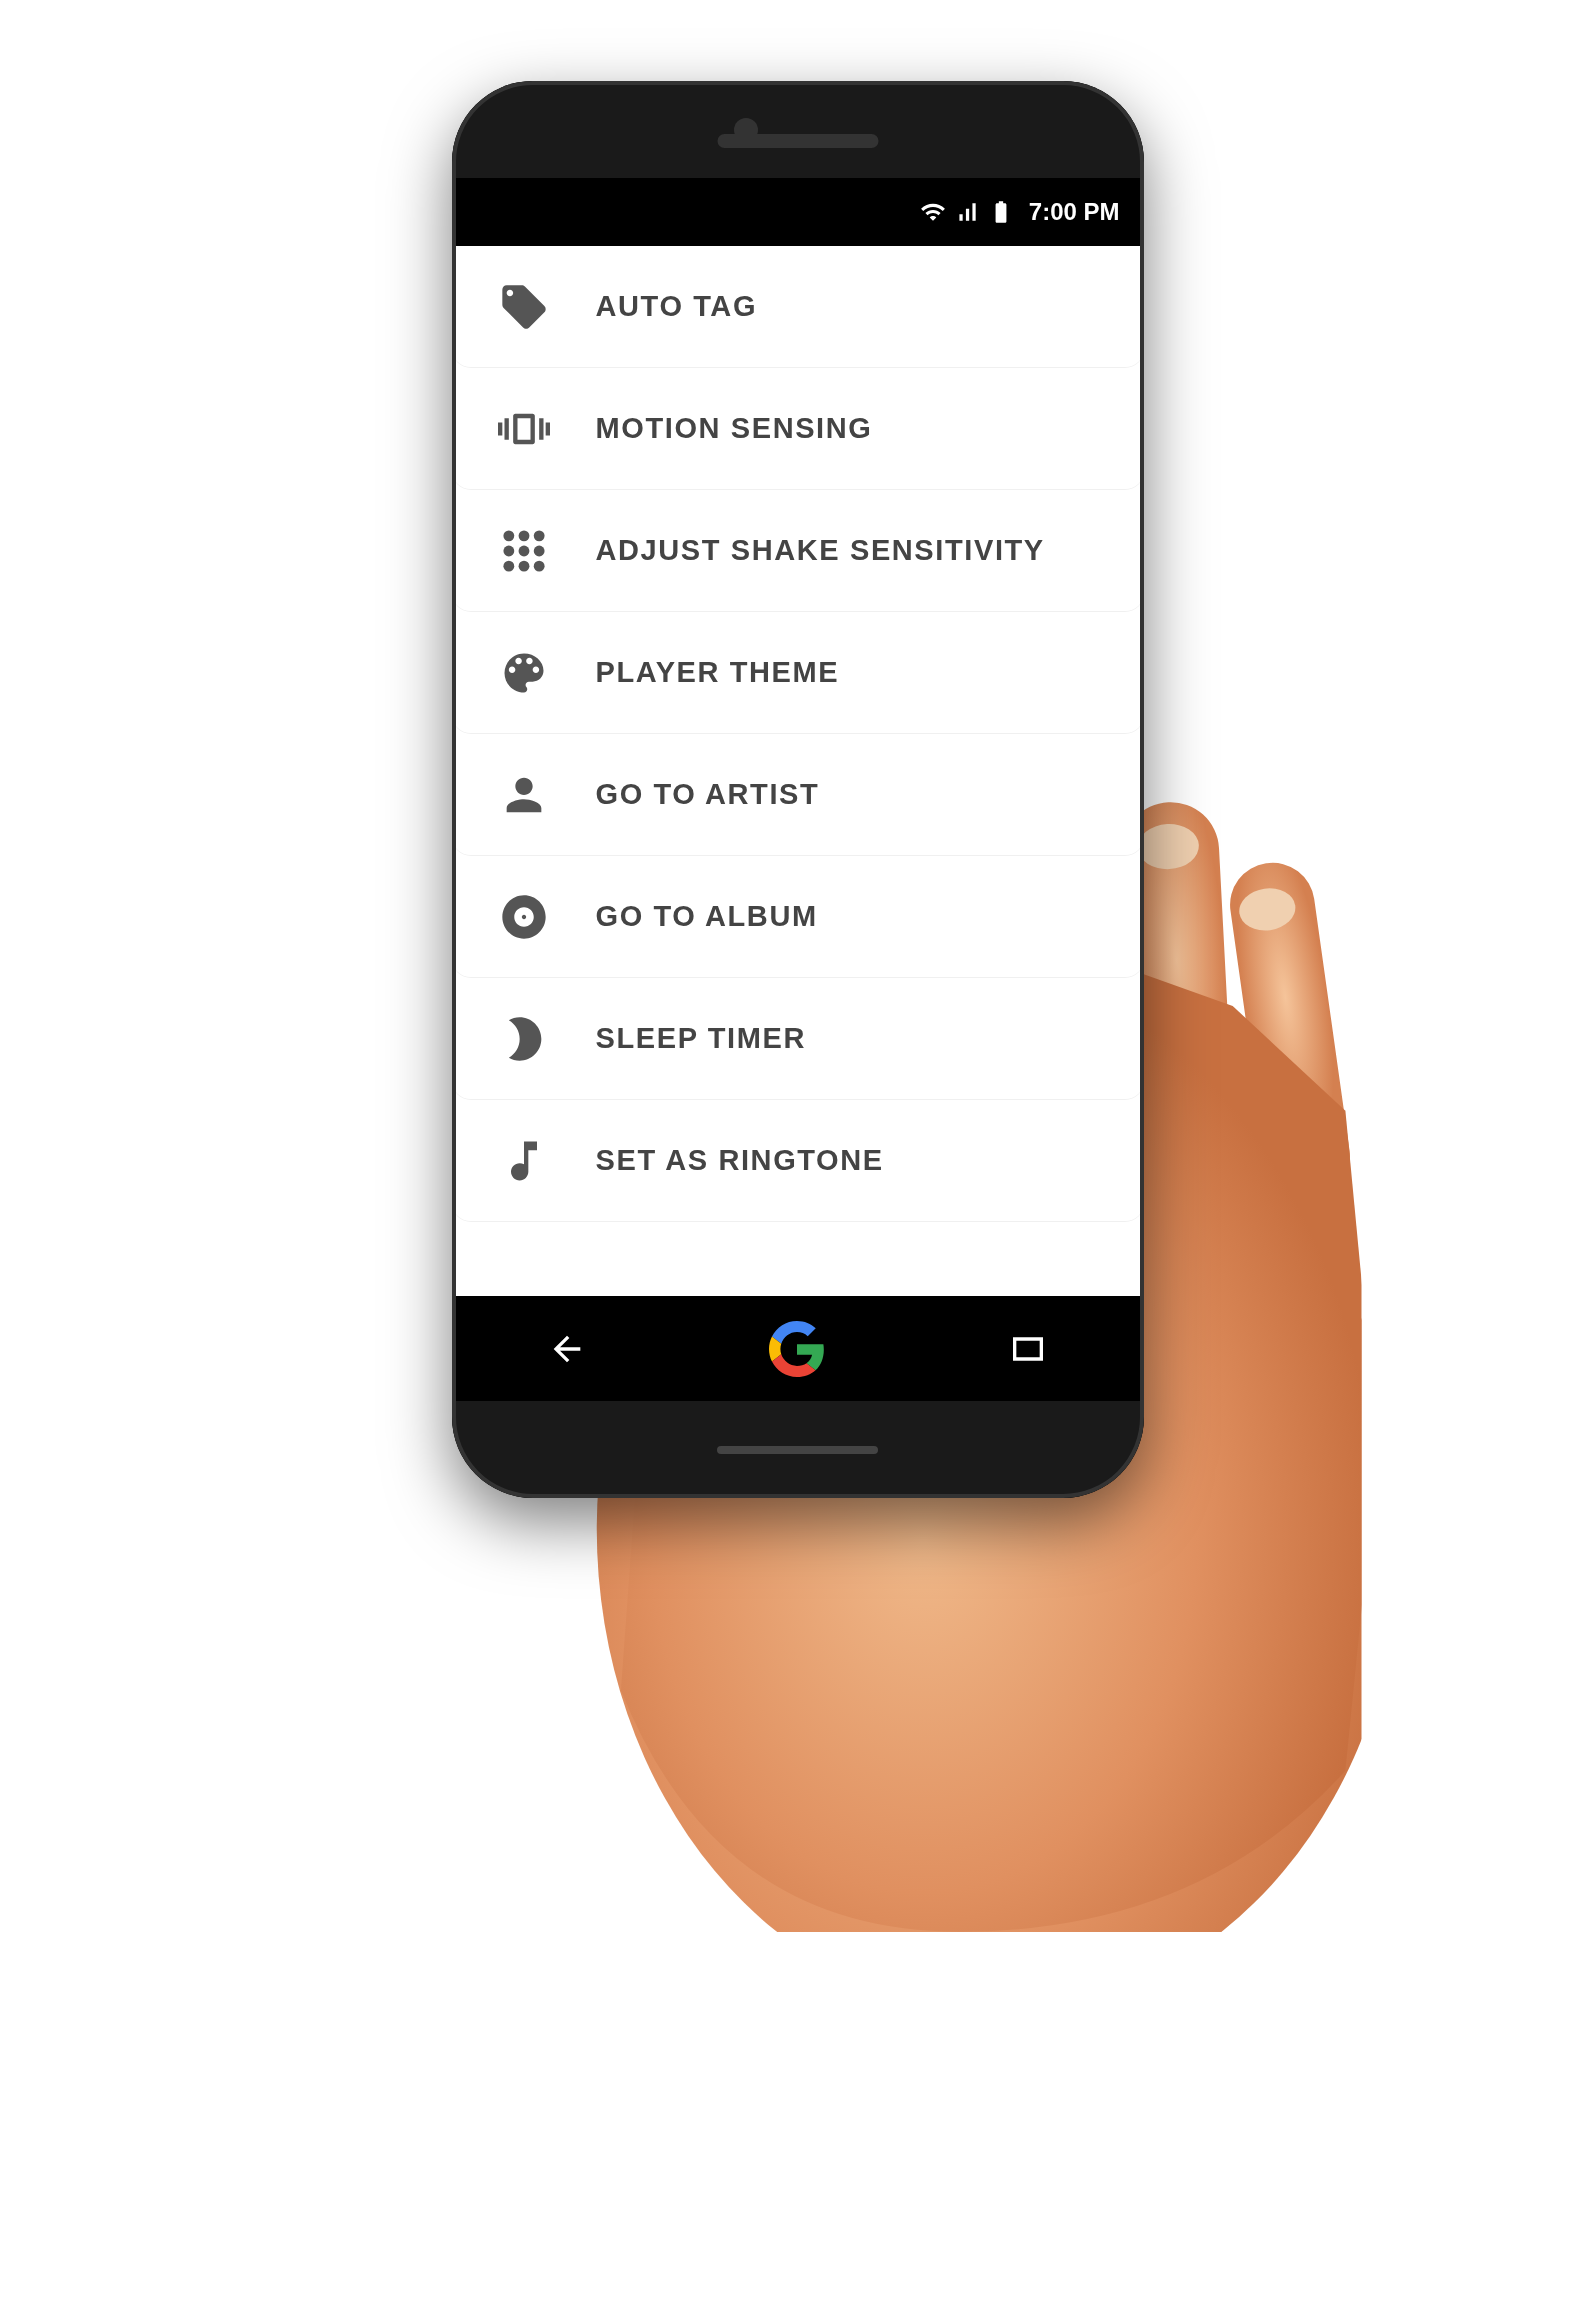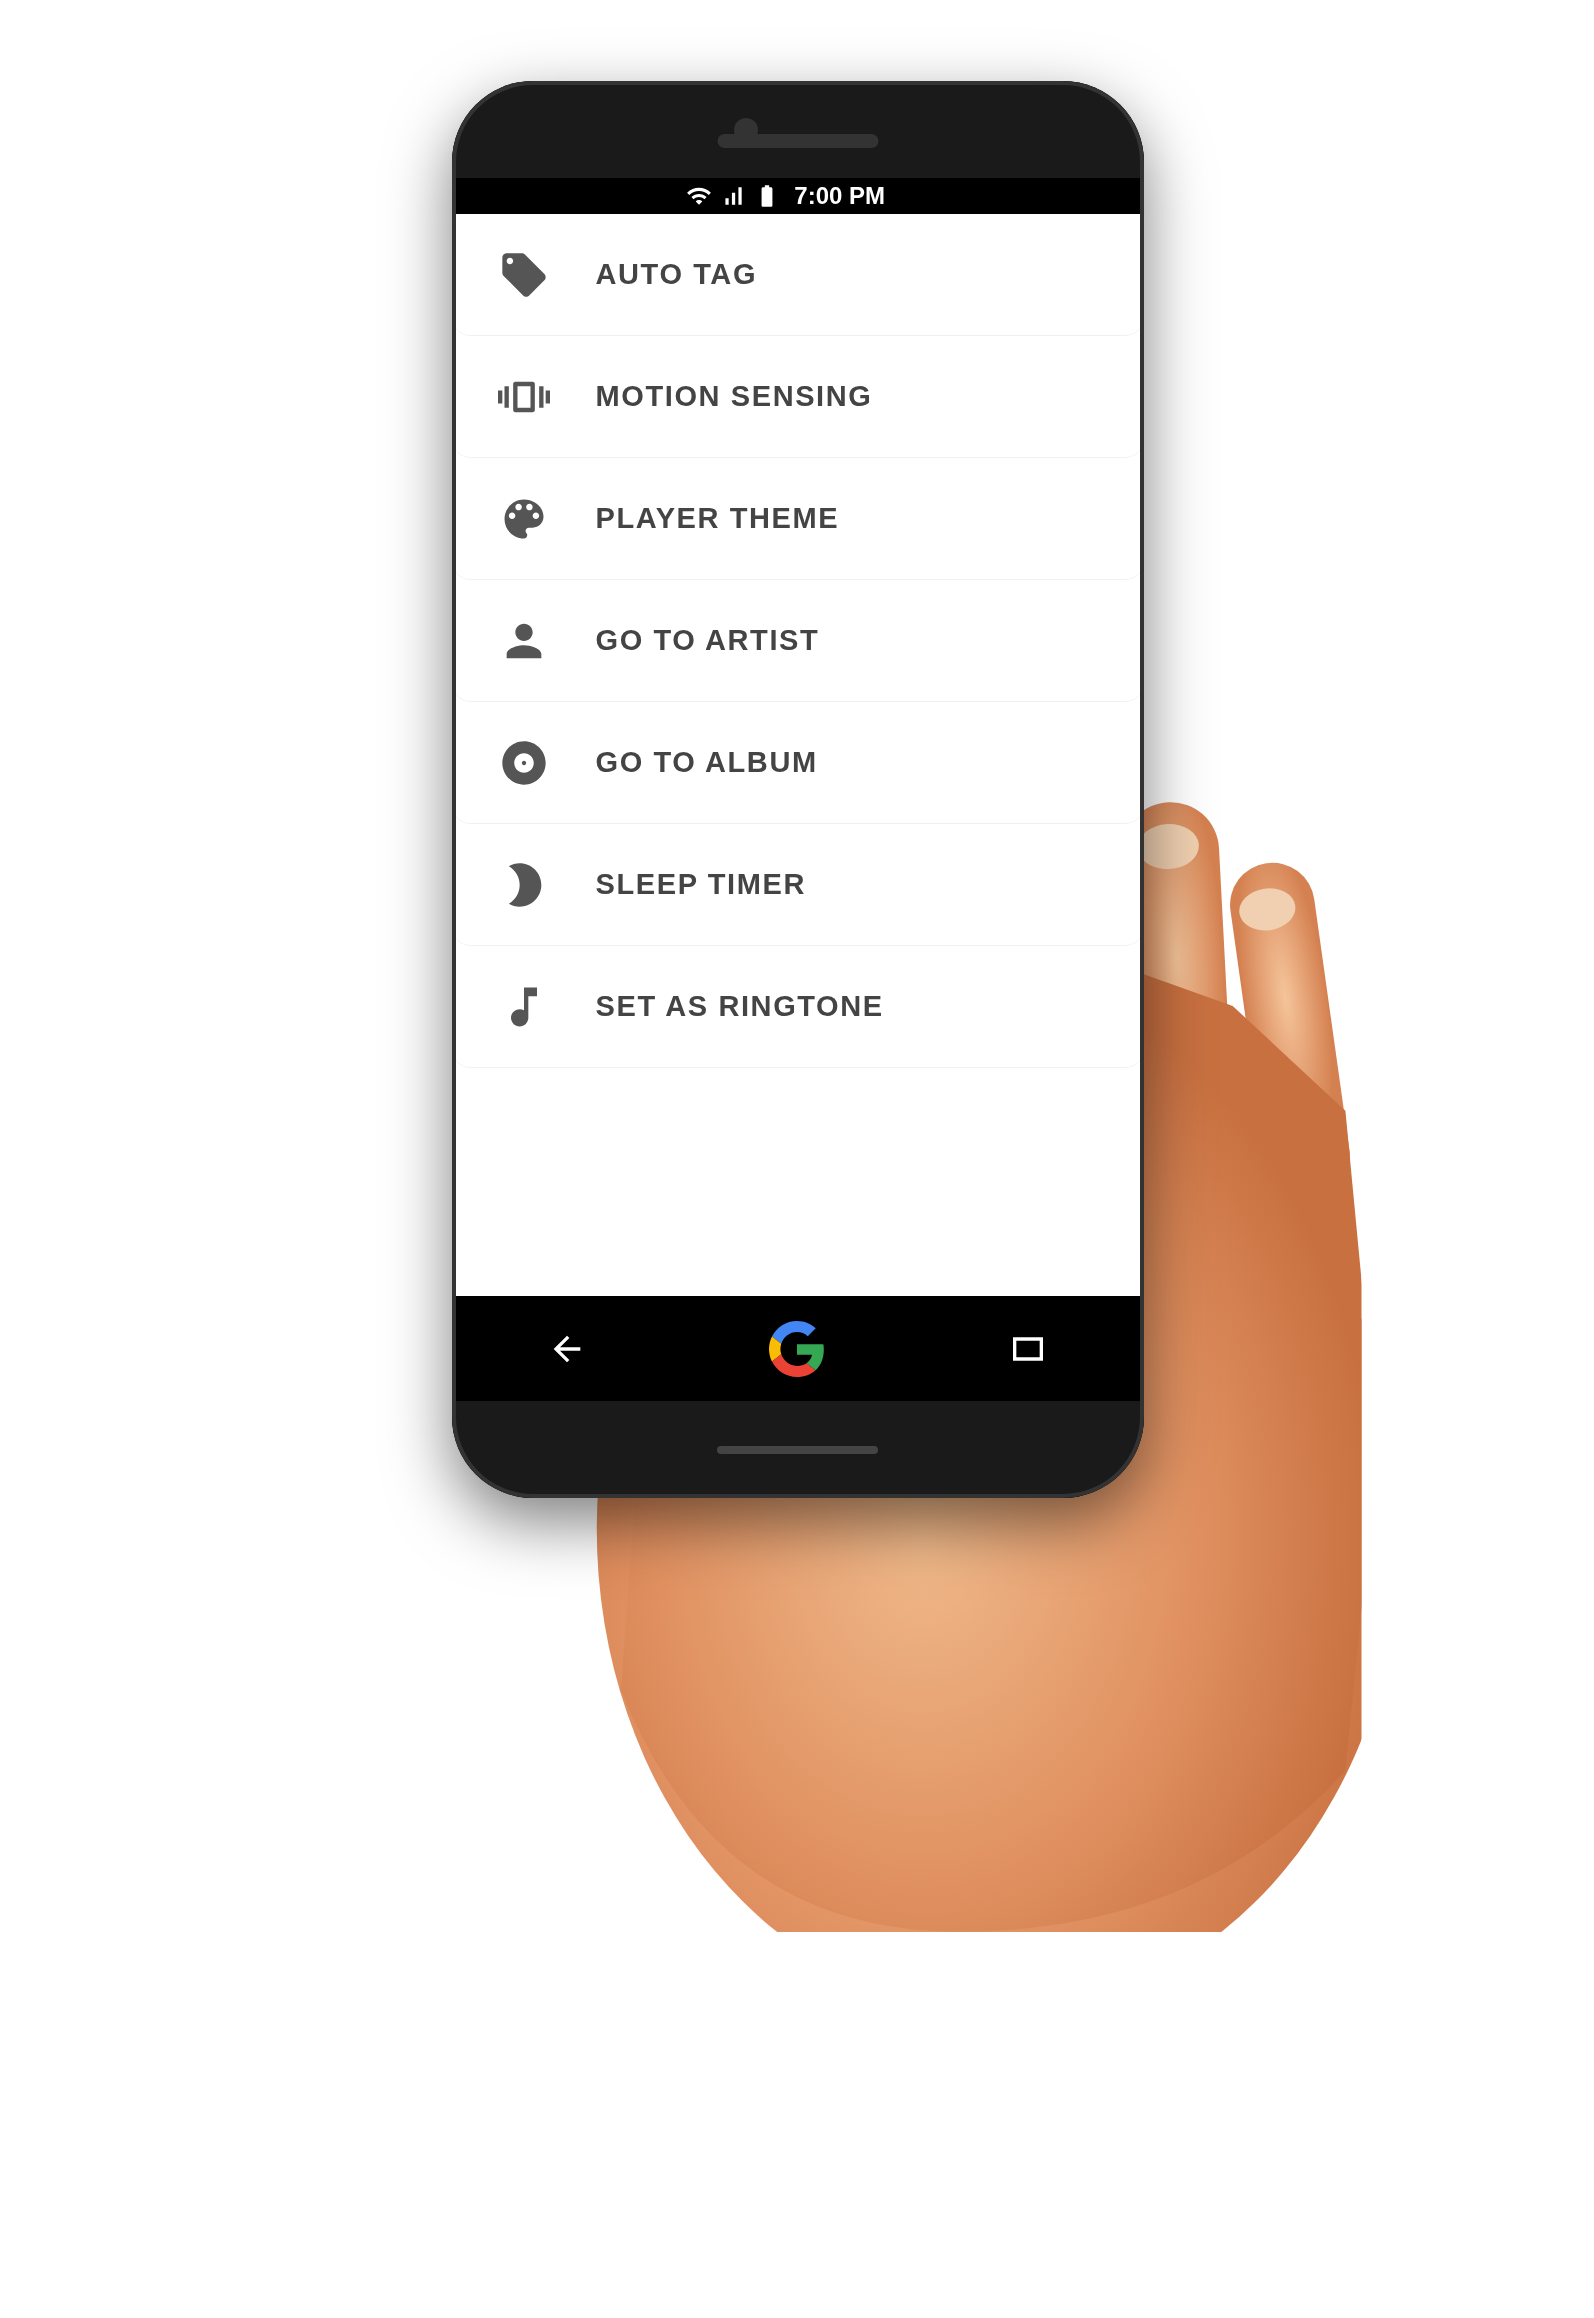--- a/index.html
+++ b/index.html
@@ -126,25 +126,25 @@
       position: absolute;
       left: 50%;
       transform: translateX(-50%);
       top: 50%;
       margin-top: 4px;
     }
 
     
     .status-bar {
       width: 100%;
-      height: 36px;
+      height: 68px;
       background: #000000;
       display: flex;
       align-items: center;
-      justify-content: center;
+      justify-content: flex-end;
       padding-right: 24px;
       flex-shrink: 0;
     }
 
     .status-icons {
       display: flex;
       align-items: center;
       gap: 8px;
       color: white;
       font-size: 22.5px;
@@ -357,20 +357,36 @@
 
           <div class="menu-item">
             <div class="menu-icon">
               <svg viewBox="0 0 24 24" xmlns="http://www.w3.org/2000/svg">
                 <path d="M0 15h2V9H0v6zm3 2h2V7H3v10zm19-8v6h2V9h-2zm-3 8h2V7h-2v10zM16 5H8c-.55 0-1 .45-1 1v12c0 .55.45 1 1 1h8c.55 0 1-.45 1-1V6c0-.55-.45-1-1-1zm-1 12H9V7h6v10z"></path>
               </svg>
             </div>
             <span class="menu-label">MOTION SENSING</span>
           </div>
 
+          <div class="menu-item">
+            <div class="menu-icon">
+              <svg viewBox="0 0 24 24" xmlns="http://www.w3.org/2000/svg">
+                <circle cx="5" cy="5" r="2.5"></circle>
+                <circle cx="12" cy="5" r="2.5"></circle>
+                <circle cx="19" cy="5" r="2.5"></circle>
+                <circle cx="5" cy="12" r="2.5"></circle>
+                <circle cx="12" cy="12" r="2.5"></circle>
+                <circle cx="19" cy="12" r="2.5"></circle>
+                <circle cx="5" cy="19" r="2.5"></circle>
+                <circle cx="12" cy="19" r="2.5"></circle>
+                <circle cx="19" cy="19" r="2.5"></circle>
+              </svg>
+            </div>
+            <span class="menu-label">ADJUST SHAKE SENSITIVITY</span>
+          </div>
 
 
           <div class="menu-item">
             <div class="menu-icon">
               <svg viewBox="0 0 24 24" xmlns="http://www.w3.org/2000/svg">
                 <path d="M12 3c-4.97 0-9 4.03-9 9s4.03 9 9 9c.83 0 1.5-.67 1.5-1.5 0-.39-.15-.74-.39-1.01-.23-.26-.38-.61-.38-.99 0-.83.67-1.5 1.5-1.5H16c2.76 0 5-2.24 5-5 0-4.42-4.03-8-9-8zm-5.5 9c-.83 0-1.5-.67-1.5-1.5S5.67 9 6.5 9 8 9.67 8 10.5 7.33 12 6.5 12zm3-4C8.67 8 8 7.33 8 6.5S8.67 5 9.5 5s1.5.67 1.5 1.5S10.33 8 9.5 8zm5 0c-.83 0-1.5-.67-1.5-1.5S13.67 5 14.5 5s1.5.67 1.5 1.5S15.33 8 14.5 8zm3 4c-.83 0-1.5-.67-1.5-1.5S16.67 9 17.5 9s1.5.67 1.5 1.5-.67 1.5-1.5 1.5z"></path>
               </svg>
             </div>
             <span class="menu-label">PLAYER THEME</span>
           </div>

